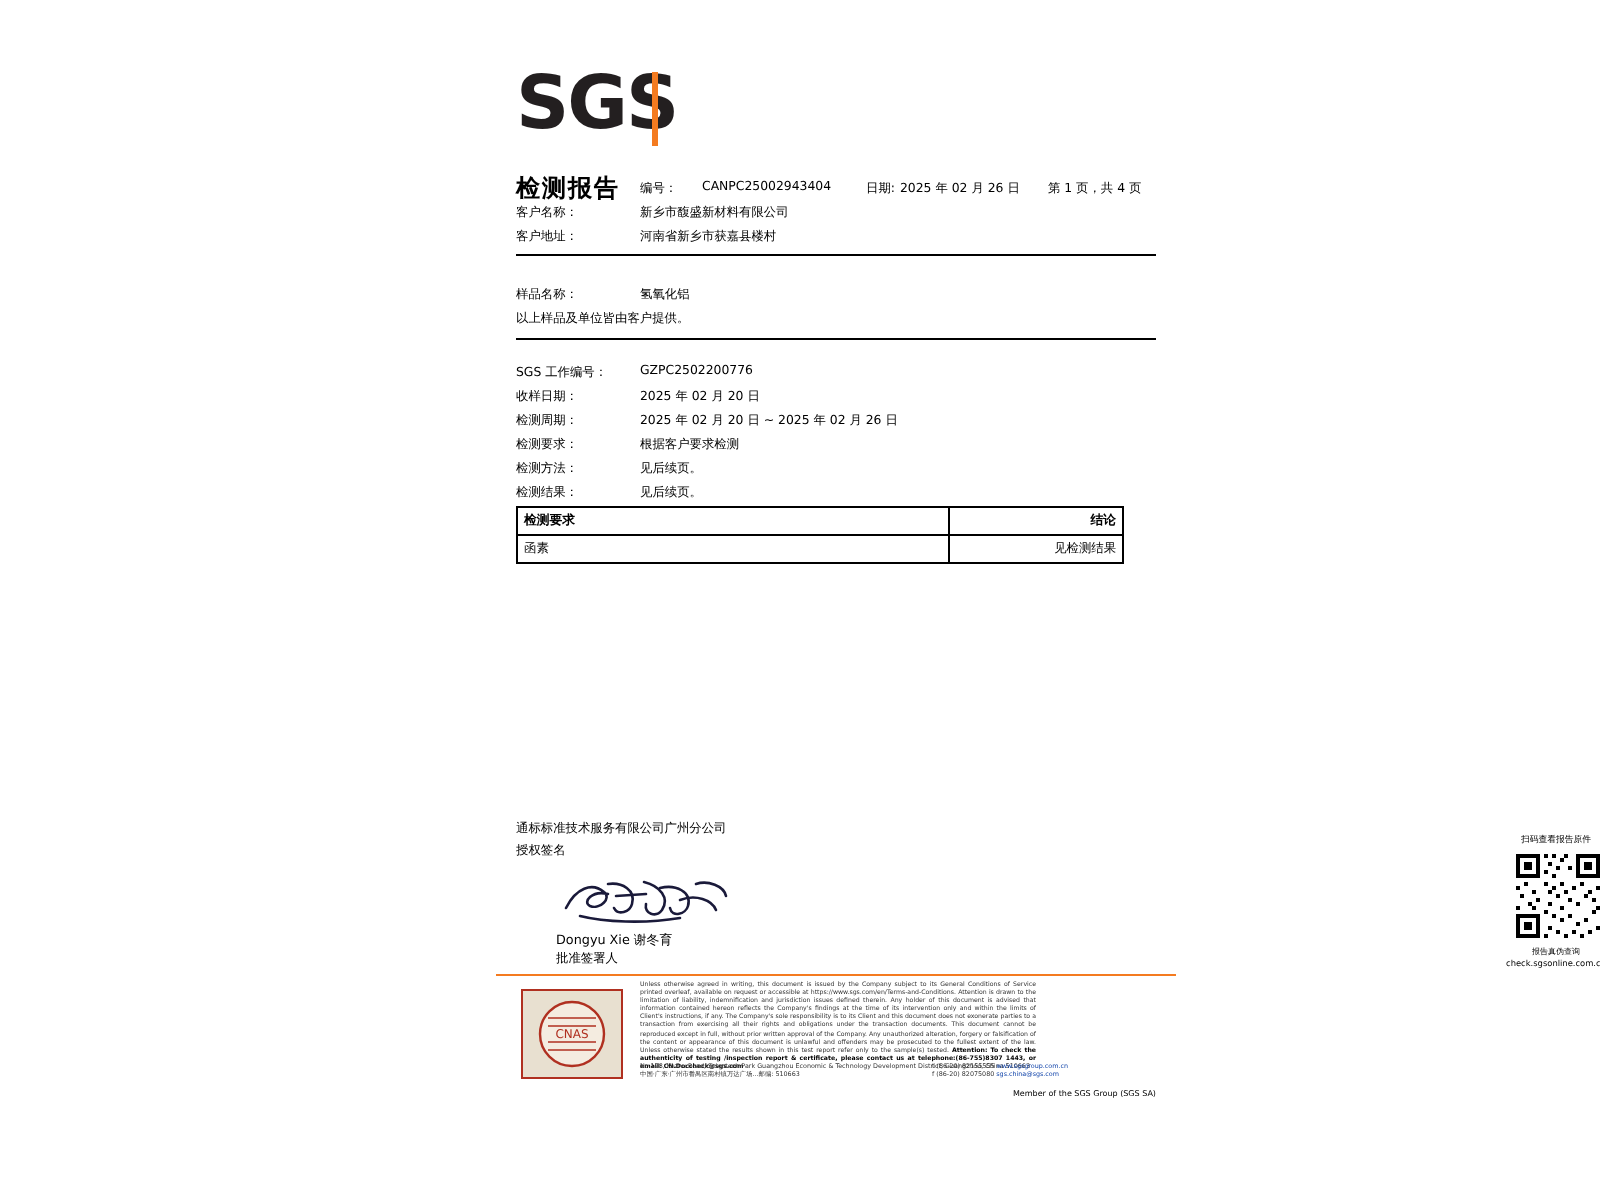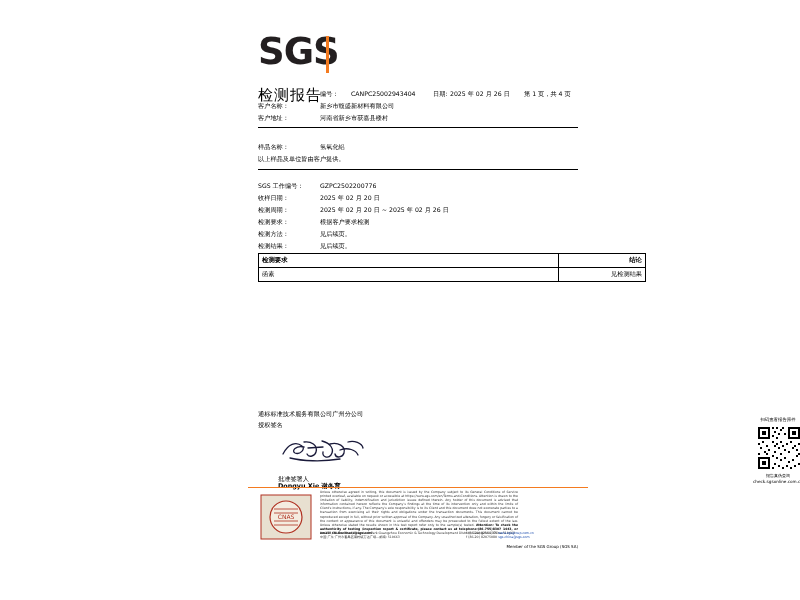--- a/index.html
+++ b/index.html
@@ -49,22 +49,22 @@
     width: 3px;
     height: 37px;
     background: #f47b20;
   }
 
   
   .report-title {
     position: absolute;
     left: 10px;
     top: 76px;
-    font-size: 15px;
-    font-weight: normal;
+    font-size: 12px;
+    font-weight: bold;
     color: #000;
     letter-spacing: 1px;
   }
   .hdr-line {
     position: absolute;
     font-size: 6.2px;
     color: #000;
     white-space: nowrap;
   }
 
@@ -80,21 +80,21 @@
     font-size: 6.2px;
     color: #000;
     white-space: nowrap;
   }
 
   
   .tbl {
     position: absolute;
     left: 10px;
     top: 243px;
-    width: 388px;
+    width: 304px;
     border: 1px solid #000;
     border-collapse: collapse;
     font-size: 6.2px;
   }
   .tbl td, .tbl th {
     border: 1px solid #000;
     padding: 2px 3px;
     color: #000;
     font-weight: normal;
     text-align: left;
@@ -125,23 +125,23 @@
   .sig-script {
     position: absolute;
     left: 30px;
     top: 428px;
     width: 90px;
     height: 26px;
   }
   .sig-name {
     position: absolute;
     left: 30px;
-    top: 472px;
+    top: 456px;
     font-size: 6.4px;
-    font-weight: bold;
+    font-weight: normal;
     color: #000;
   }
   .sig-role {
     position: absolute;
     left: 30px;
     top: 465px;
     font-size: 6.2px;
     color: #000;
   }
 

